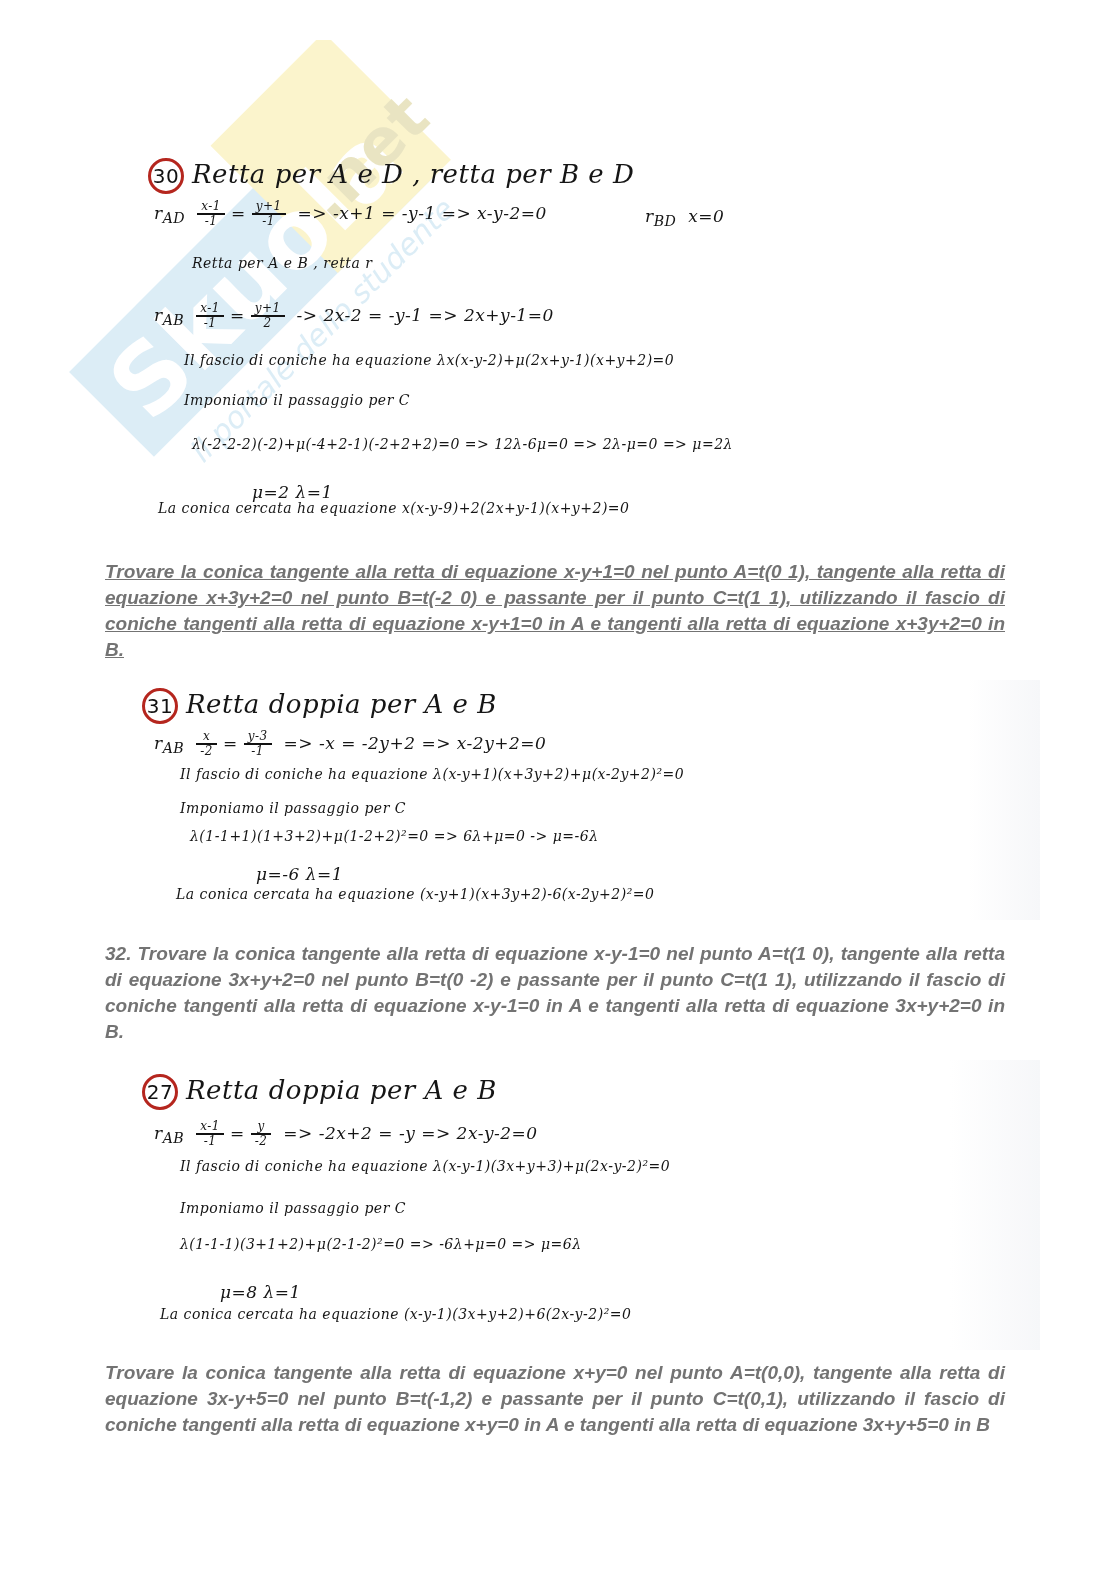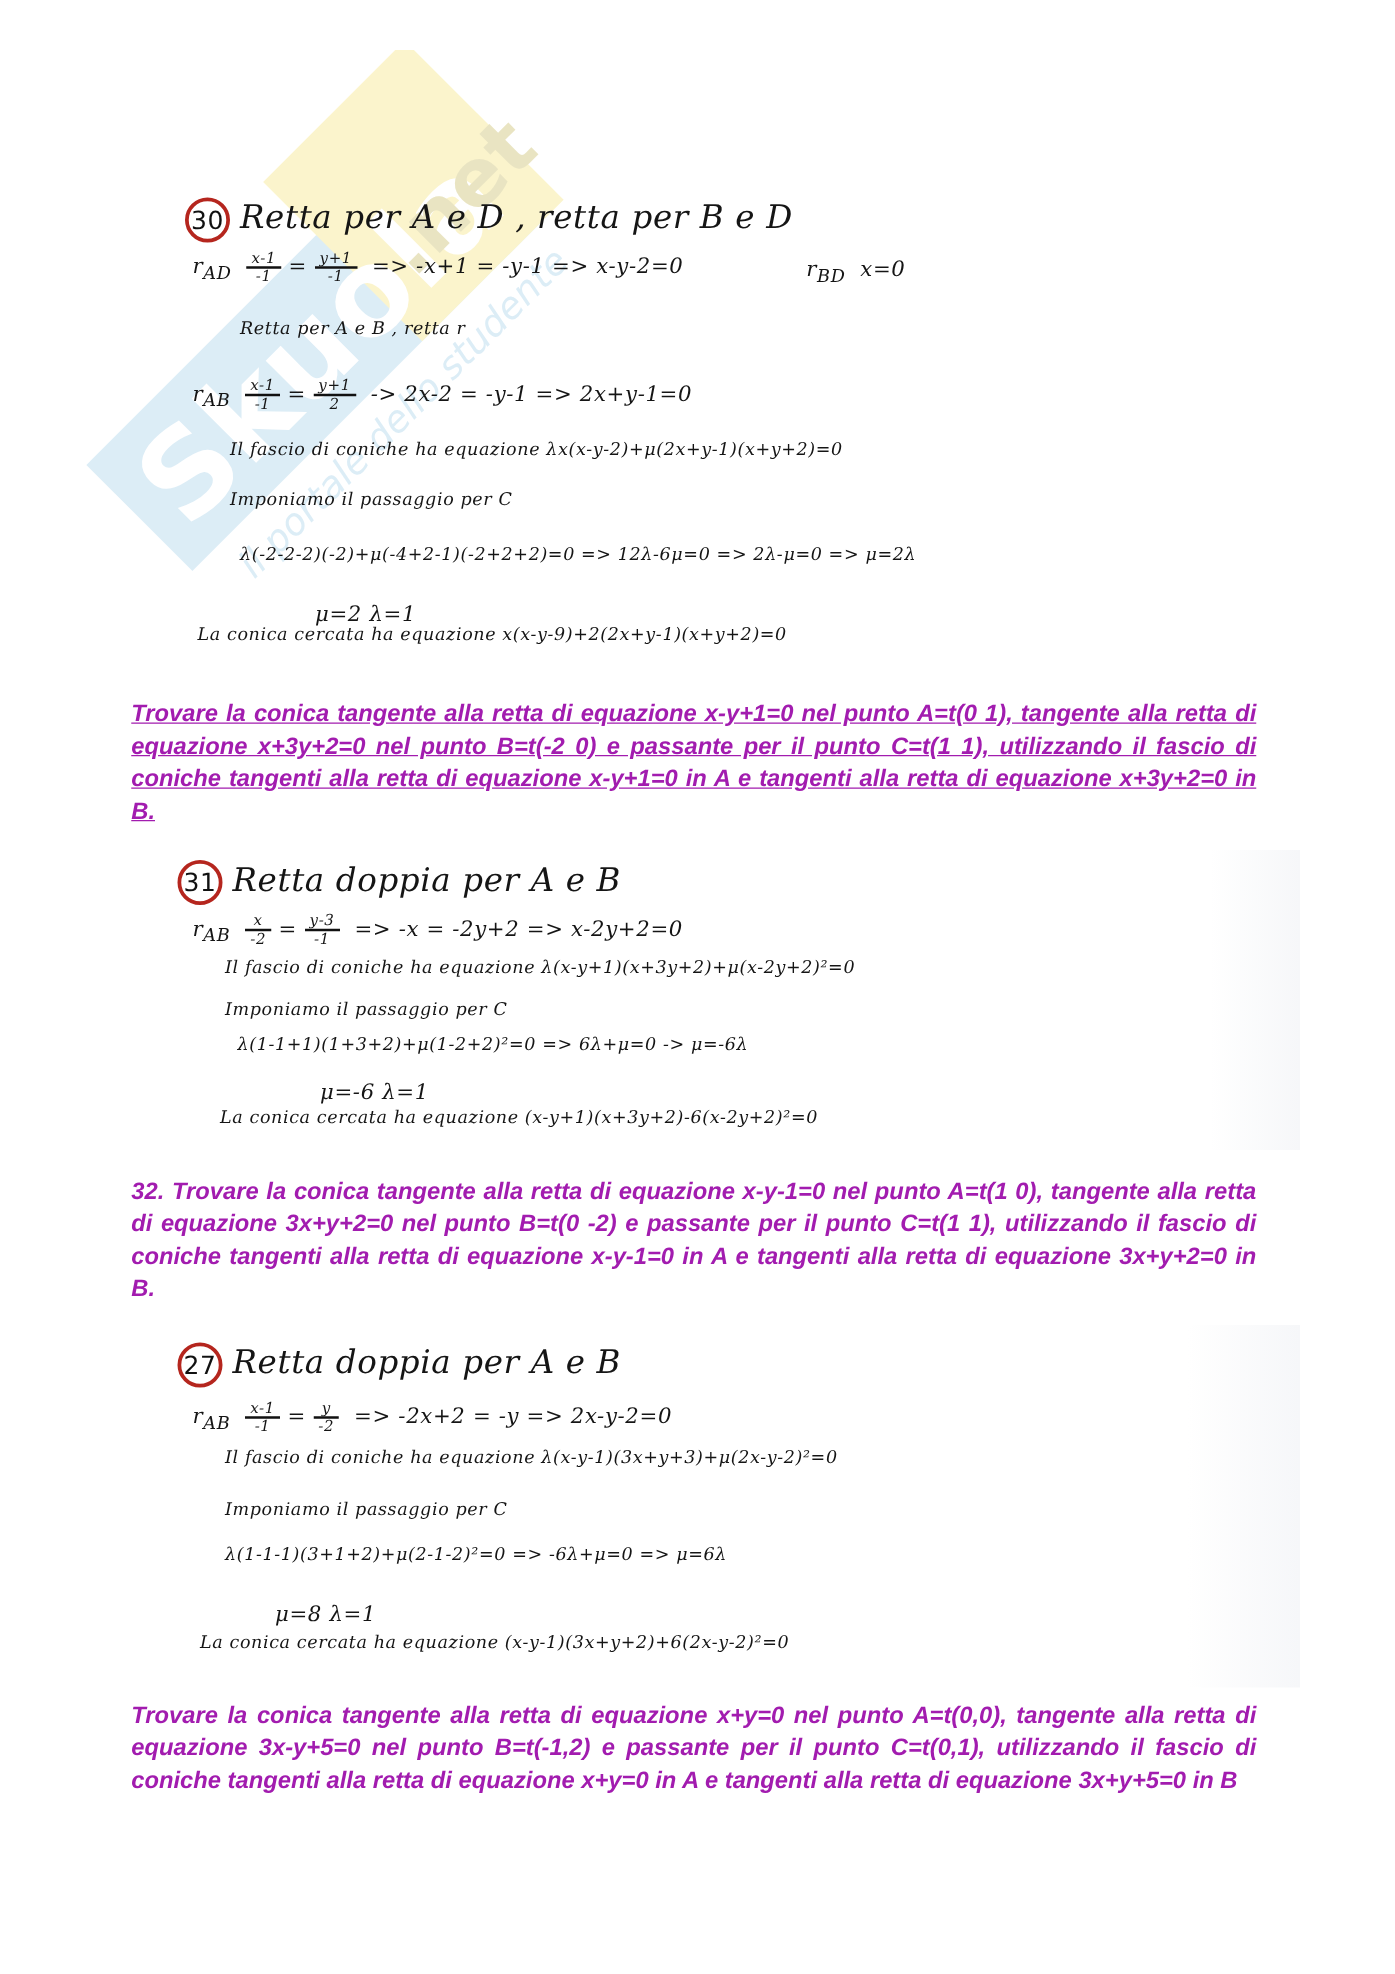--- a/index.html
+++ b/index.html
@@ -17,21 +17,21 @@
   .hw.big { font-size: 26px; }
   .hw.mid { font-size: 14px; }
   .hw.small { font-size: 17px; }
 
   .badge { display: inline-block; width: 30px; height: 30px; border: 3px solid #b5261e; border-radius: 50%; text-align: center; line-height: 30px; font-style: normal; font-size: 20px; margin-right: 8px; vertical-align: middle; color: #111; font-family: "DejaVu Sans", sans-serif; }
 
   .frac { display: inline-block; vertical-align: middle; text-align: center; margin: 0 6px; font-size: 12px; line-height: 1.1; }
   .frac .num { display: block; border-bottom: 2px solid #111; padding: 0 4px; }
   .frac .den { display: block; padding: 0 4px; }
 
-  .prob { position: absolute; left: 105px; width: 900px; font-family: "Liberation Sans", sans-serif; font-weight: bold; font-style: italic; font-size: 19px; line-height: 26px; text-align: justify; text-align-last: left; color: #a21caf; z-index: 1; }
+  .prob { position: absolute; left: 105px; width: 900px; font-family: "Liberation Sans", sans-serif; font-weight: bold; font-style: italic; font-size: 19px; line-height: 26px; text-align: justify; text-align-last: left; color: #737373; z-index: 1; }
   .prob.u { text-decoration: underline; }
 </style>
 </head>
 <body>
 
 <svg class="watermark" viewBox="0 0 480 480">
   <g transform="rotate(-45 240 240)" opacity="0.85">
     <rect x="40" y="170" width="400" height="120" fill="#d6eaf5"></rect>
     <rect x="300" y="110" width="160" height="180" fill="#fbf3c4"></rect>
     <text x="60" y="265" font-family="DejaVu Sans, sans-serif" font-size="96" font-weight="bold" fill="#ffffff">Skuola</text>

